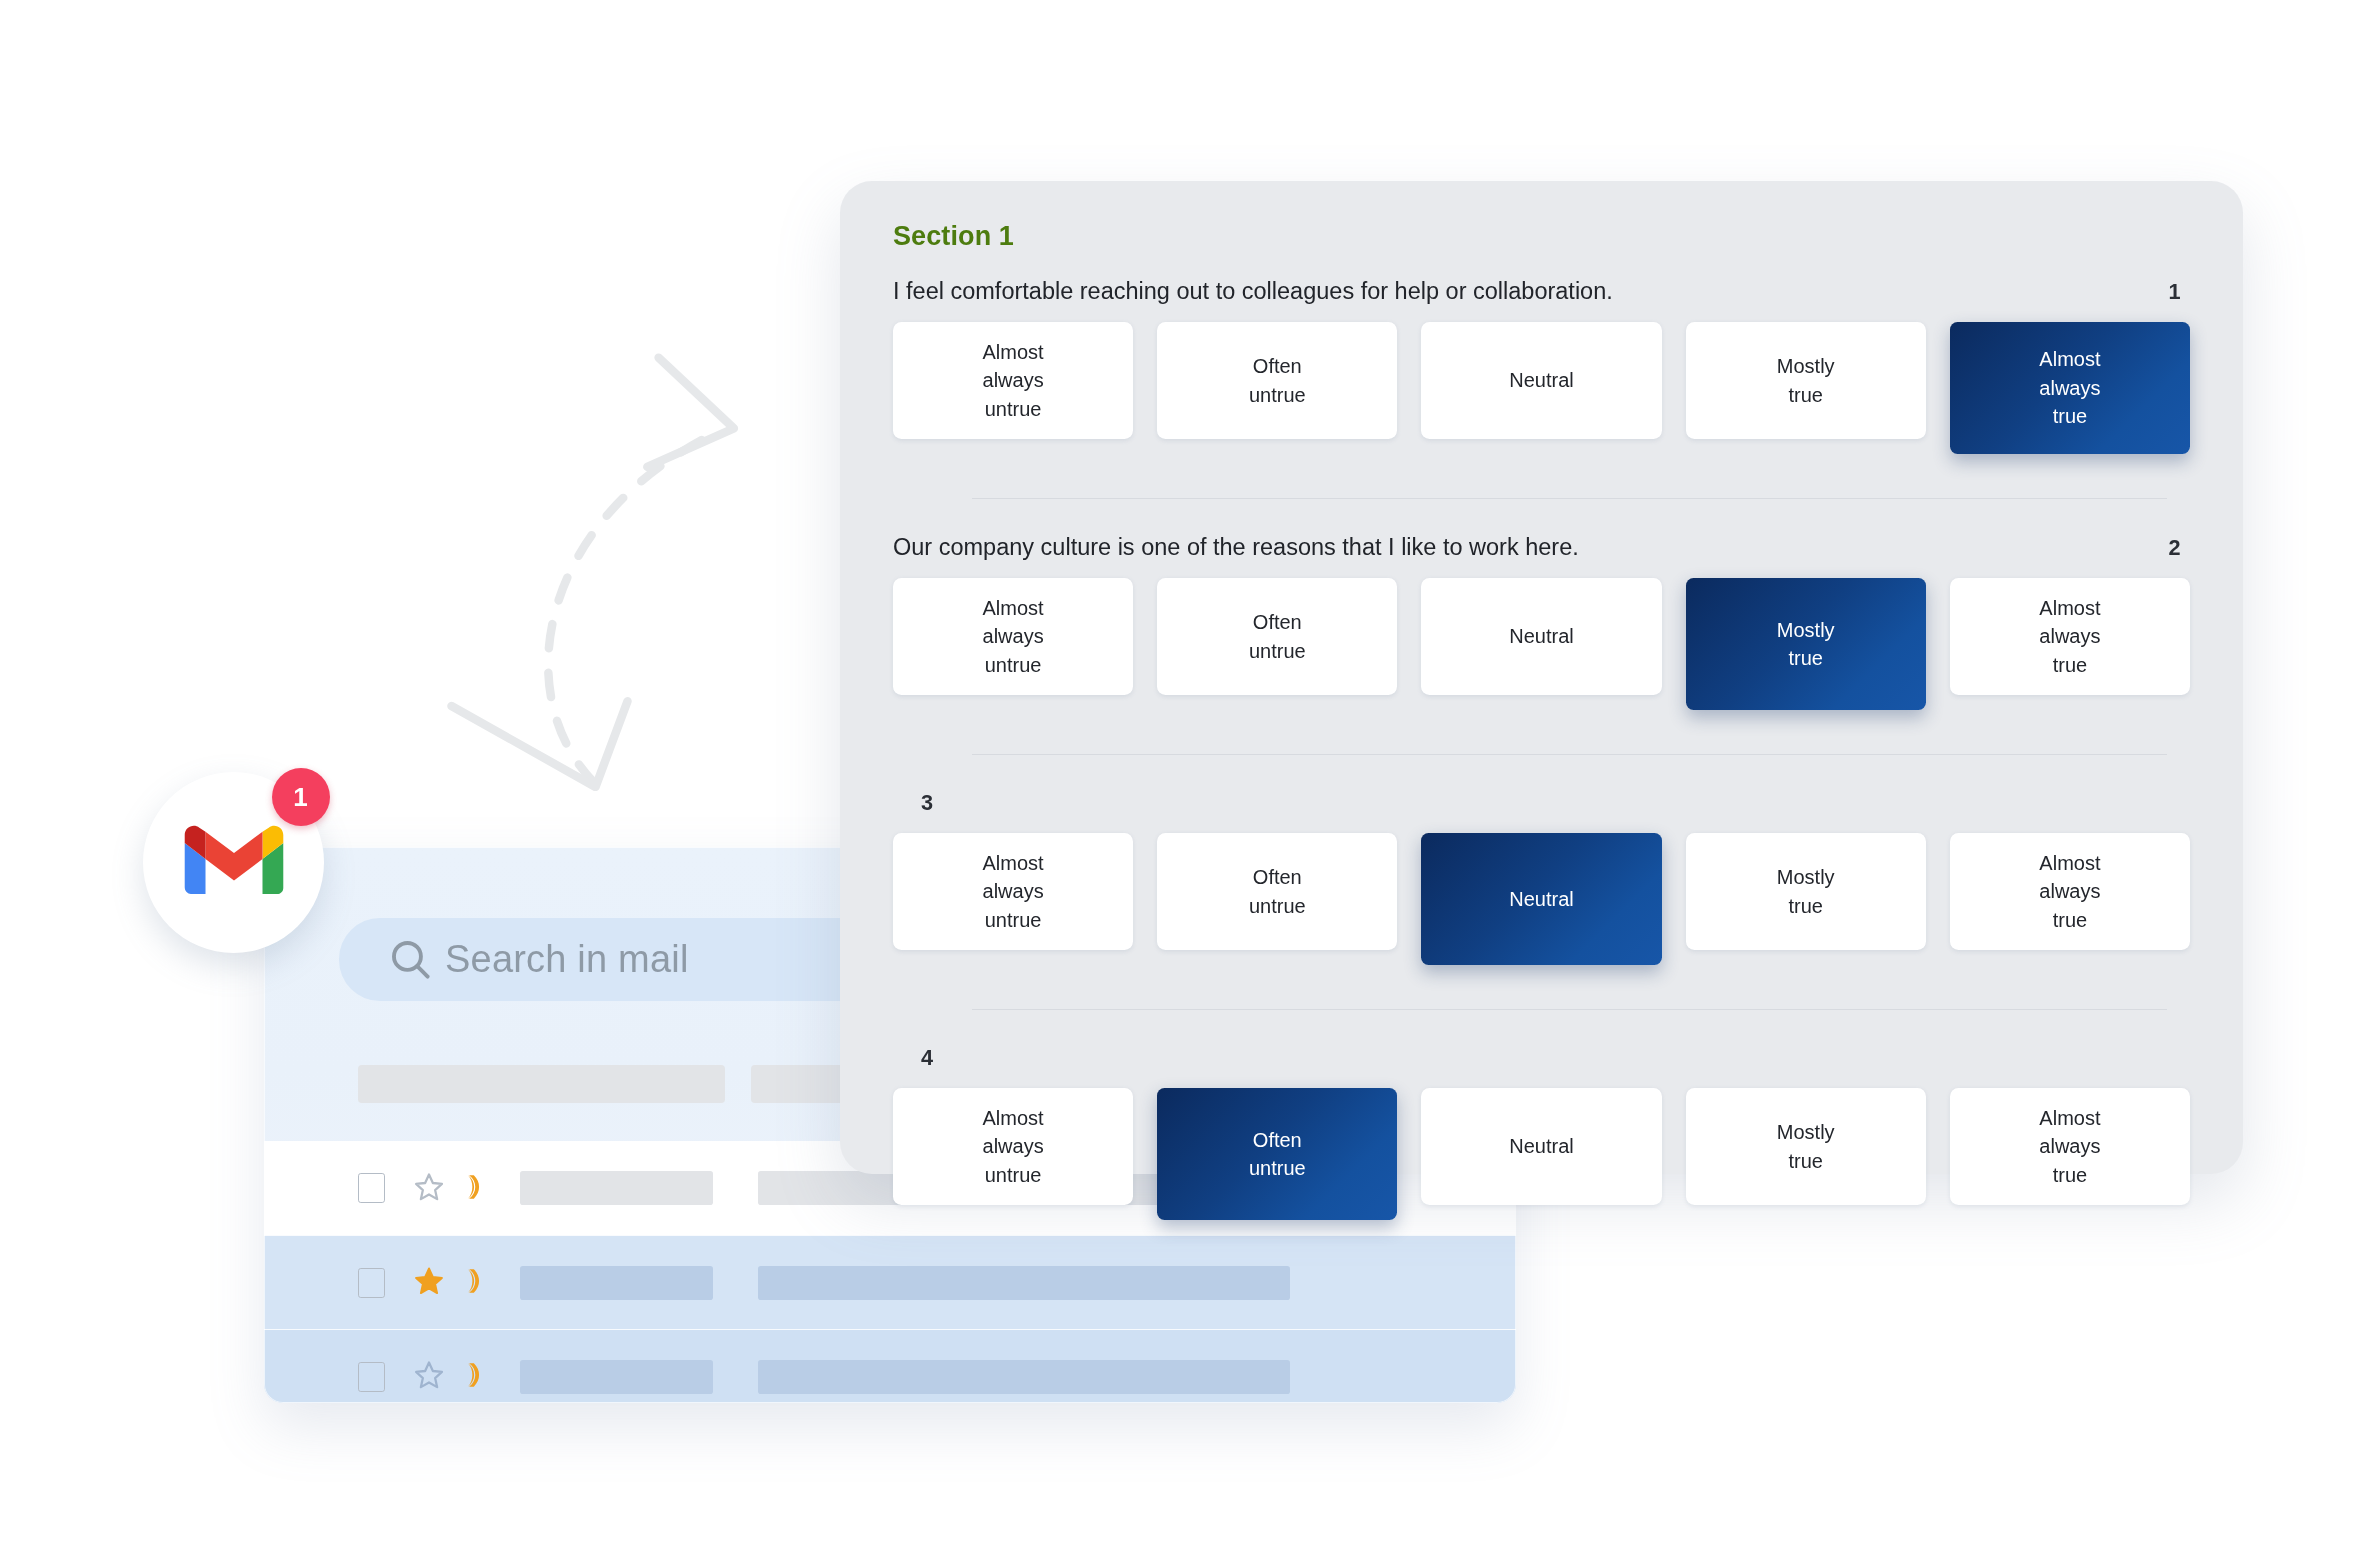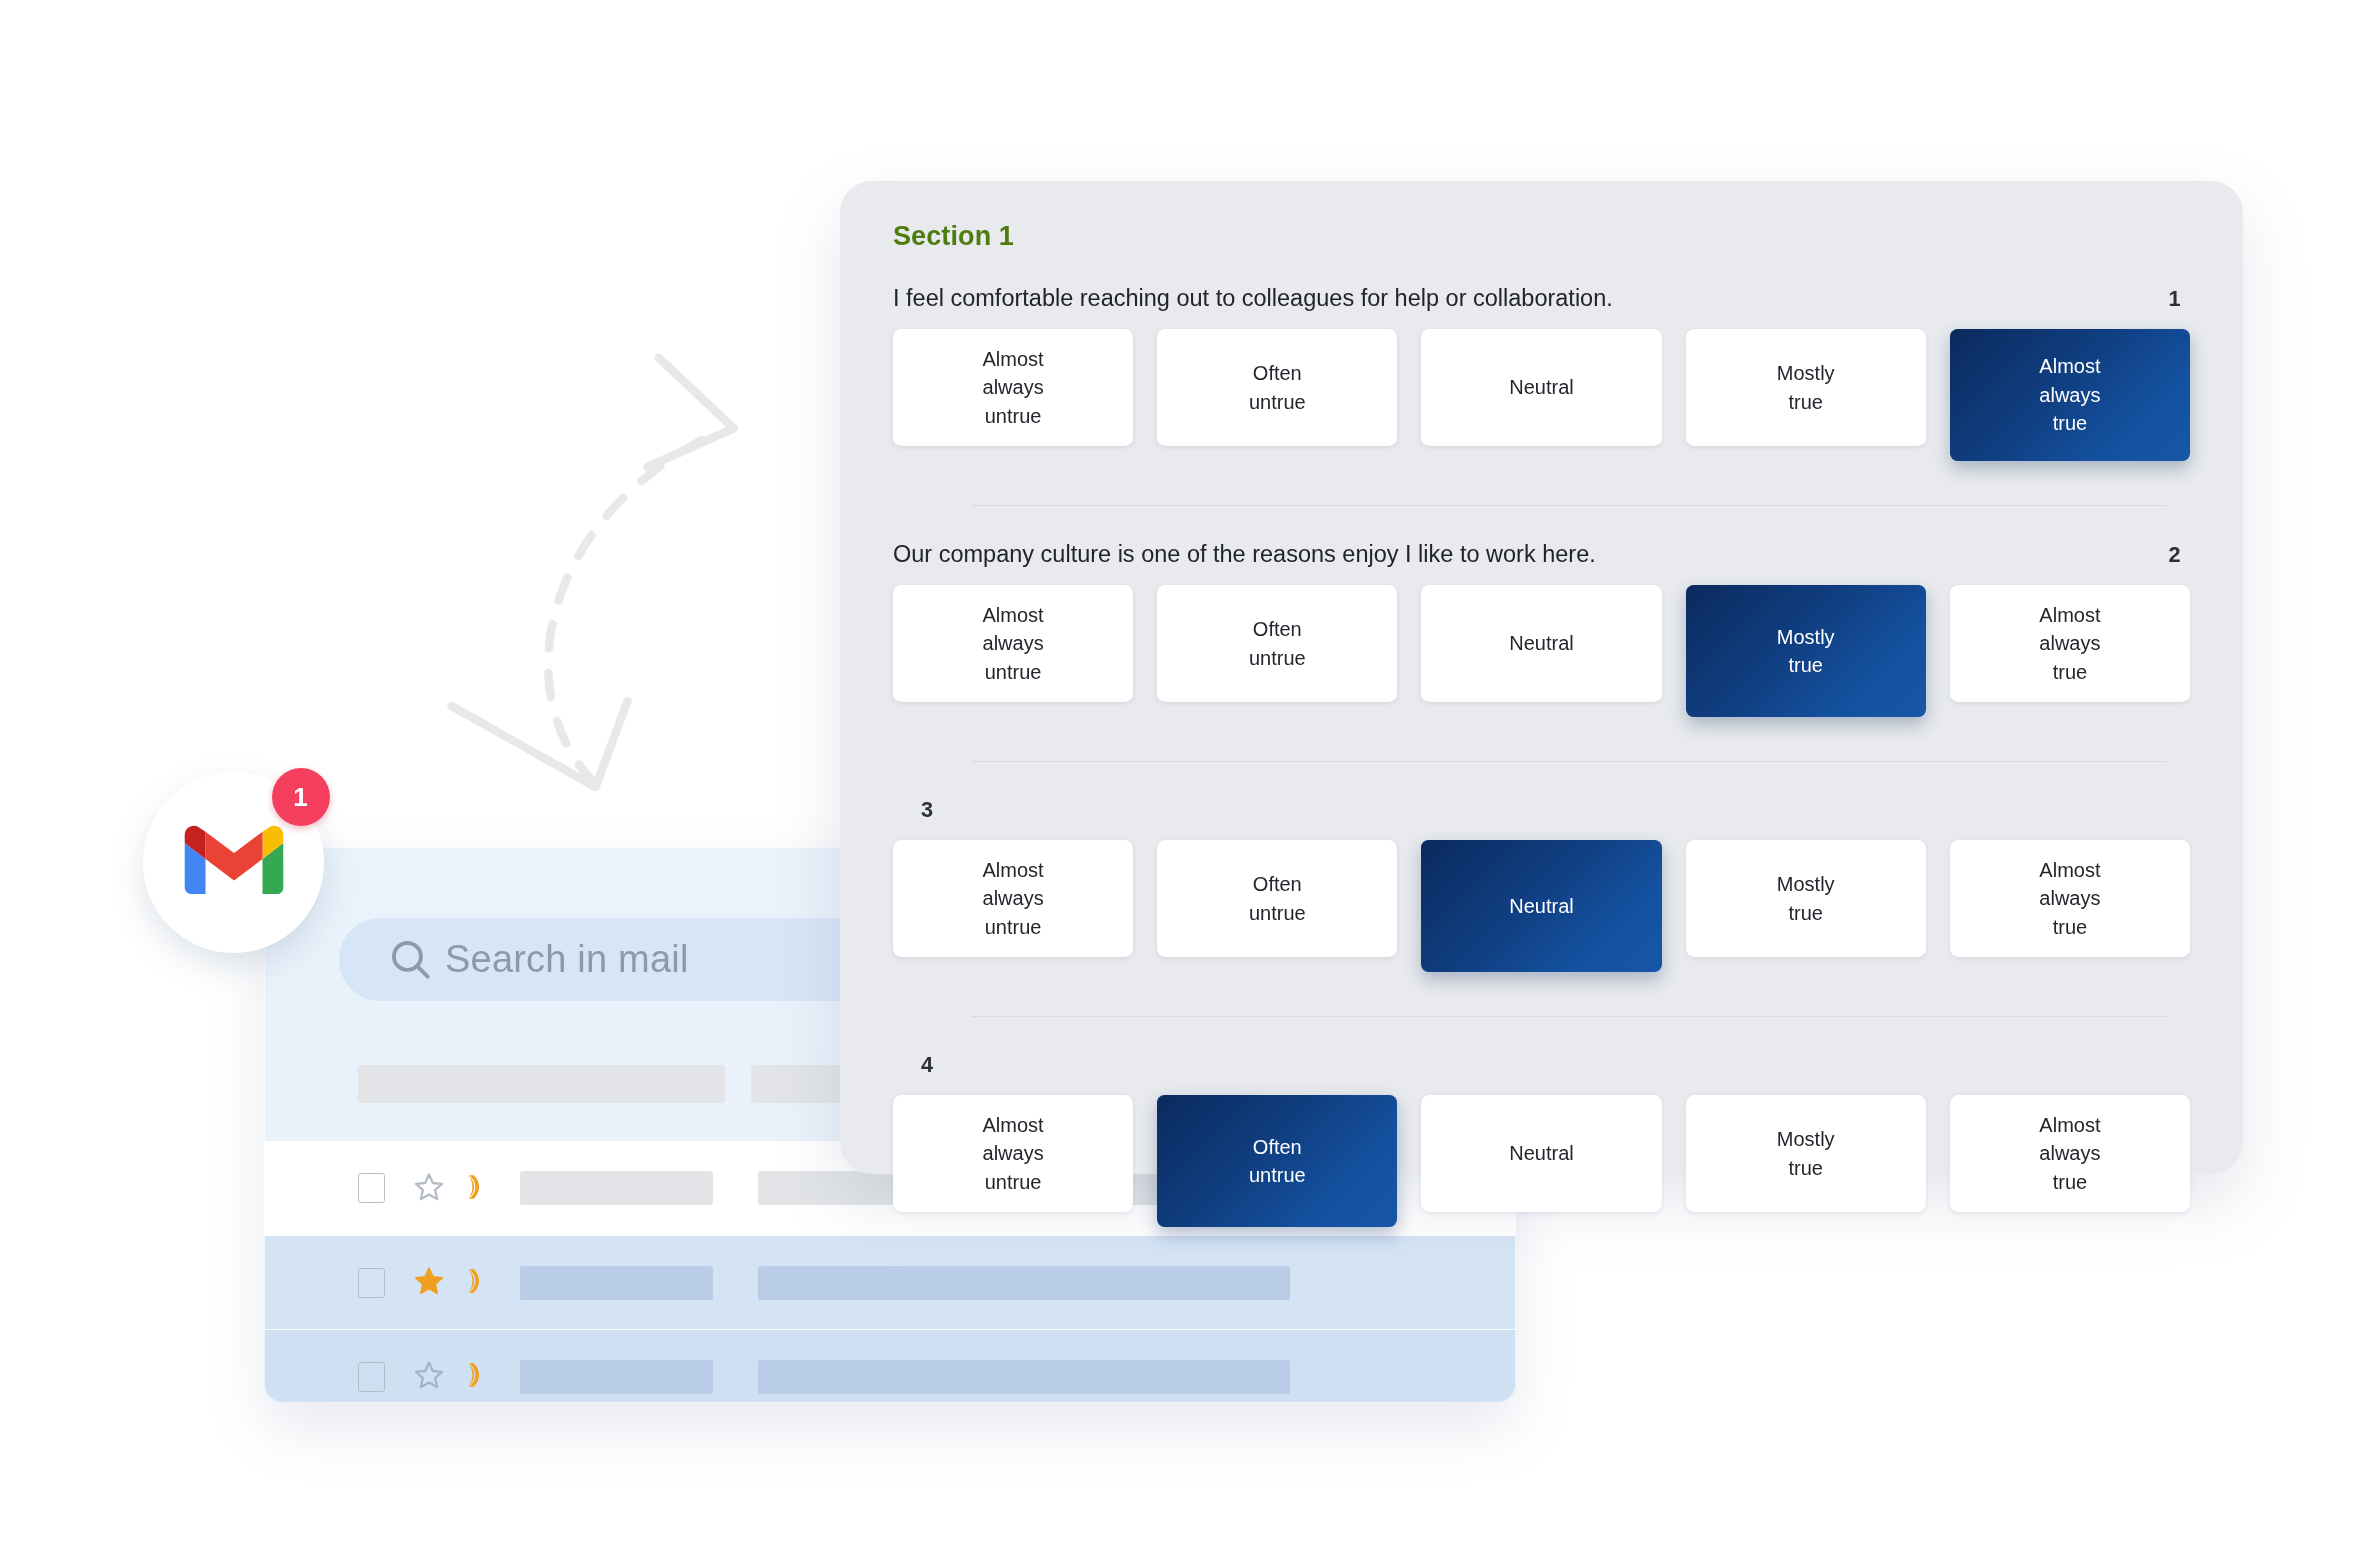--- a/index.html
+++ b/index.html
@@ -222,21 +222,21 @@
     font-family: "Liberation Sans", sans-serif;
   }
   .option-tile.selected {
     background: linear-gradient(135deg, #0b2a5e 0%, #103f82 45%, #14519f 75%, #1756a8 100%);
     color: #ffffff;
     height: 132px;
     border-radius: 7.5px;
     box-shadow: 0 7.5px 17px rgba(30,60,110,0.30);
   }
 
-  .q1 { margin-top: 33px; }
+  .q1 { margin-top: 26px; }
   .q1 .options-row { margin-top: 17px; }
   .q2, .q3, .q4 { margin-top: 44px; padding-top: 36px; }
   .q2 .options-row, .q3 .options-row, .q4 .options-row { margin-top: 17px; }
 </style>
 </head>
 <body>
 
 <div id="gmail-window">
 
   <div class="gmail-searchbar">
@@ -338,21 +338,21 @@
       <div class="option-tile">Often<br>untrue</div>
       <div class="option-tile">Neutral</div>
       <div class="option-tile">Mostly<br>true</div>
       <div class="option-tile selected">Almost<br>always<br>true</div>
     </div>
   </div>
 
   <div class="question-block q2">
     <div class="divider"></div>
     <div class="q-head">
-      <div class="q-text">Our company culture is one of the reasons enjoy I like to work here.</div>
+      <div class="q-text">Our company culture is one of the reasons that I like to work here.</div>
       <div class="q-num">2</div>
     </div>
     <div class="options-row">
       <div class="option-tile">Almost<br>always<br>untrue</div>
       <div class="option-tile">Often<br>untrue</div>
       <div class="option-tile">Neutral</div>
       <div class="option-tile selected">Mostly<br>true</div>
       <div class="option-tile">Almost<br>always<br>true</div>
     </div>
   </div>

